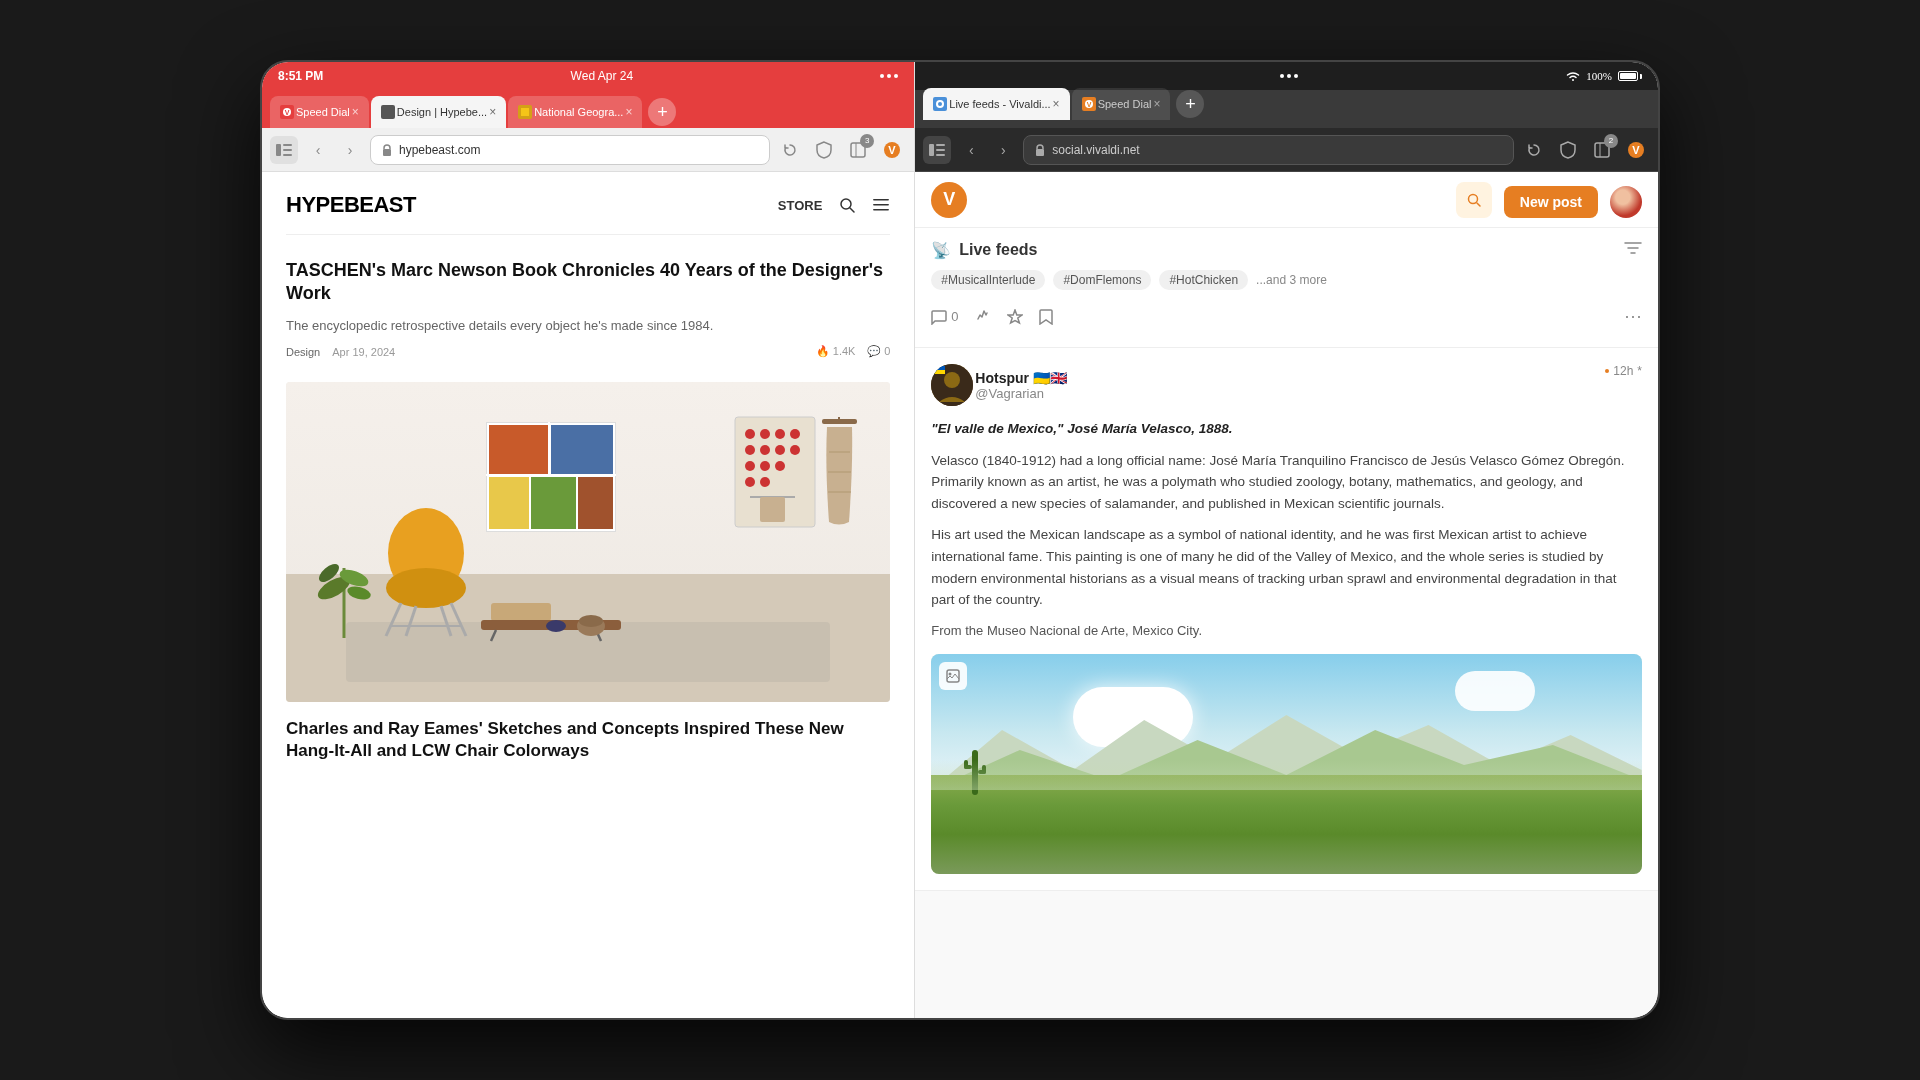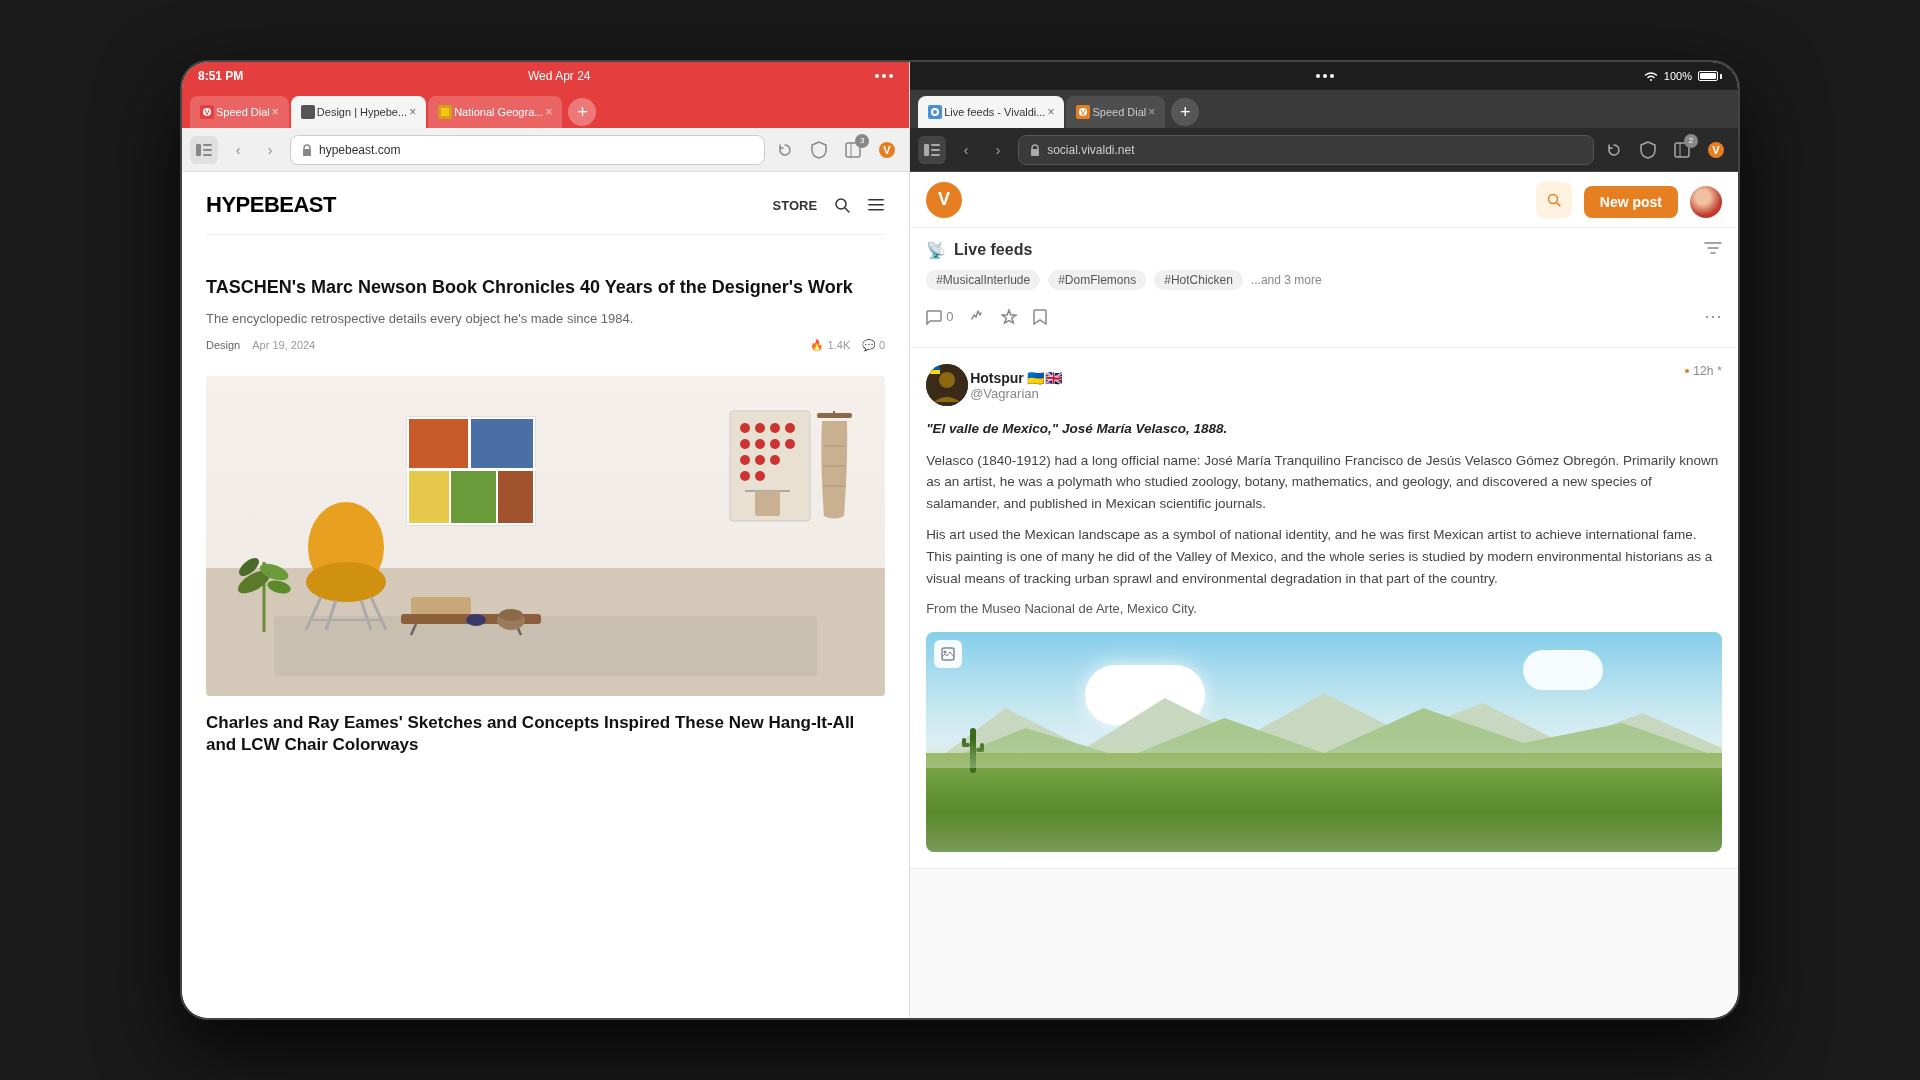--- a/index.html
+++ b/index.html
@@ -8,21 +8,21 @@
       height: 1080px;
       background: #1a1a1a;
       display: flex;
       align-items: center;
       justify-content: center;
       font-family: -apple-system, BlinkMacSystemFont, 'Helvetica Neue', Arial, sans-serif;
       overflow: hidden;
     }
 
     .tablet-container {
-      width: 1560px;
+      width: 1400px;
       height: 960px;
       background: #2a2a2a;
       border-radius: 28px;
       position: relative;
       box-shadow: 0 30px 80px rgba(0,0,0,0.8);
       overflow: hidden;
       border: 2px solid #444;
     }
 
     .tablet-inner {
@@ -246,21 +246,21 @@
       flex: 1;
       overflow-y: auto;
       background: white;
       padding: 20px 24px;
     }
 
     .hypebeast-header {
       display: flex;
       align-items: center;
       justify-content: space-between;
-      margin-bottom: 41px;
+      margin-bottom: 24px;
       padding-bottom: 16px;
       border-bottom: 1px solid #eee;
     }
 
     .hypebeast-logo {
       font-size: 22px;
       font-weight: 900;
       letter-spacing: -0.5px;
       color: #000;
     }
@@ -399,27 +399,28 @@
       display: flex;
       gap: 3px;
     }
 
     .status-right-icons {
       display: flex;
       align-items: center;
       gap: 6px;
       color: white;
       font-size: 11px;
+      font-family: Liberation Serif, serif;
     }
 
     .tabs-bar-right {
       background: #3a3a3a;
       display: flex;
       align-items: flex-end;
-      padding: 0 8px;
+      padding: 8px 8px;
       gap: 2px;
       height: 38px;
     }
 
     .tab-dark-active {
       background: #f5f5f5;
       color: #333;
     }
 
     .tab-dark-inactive {

